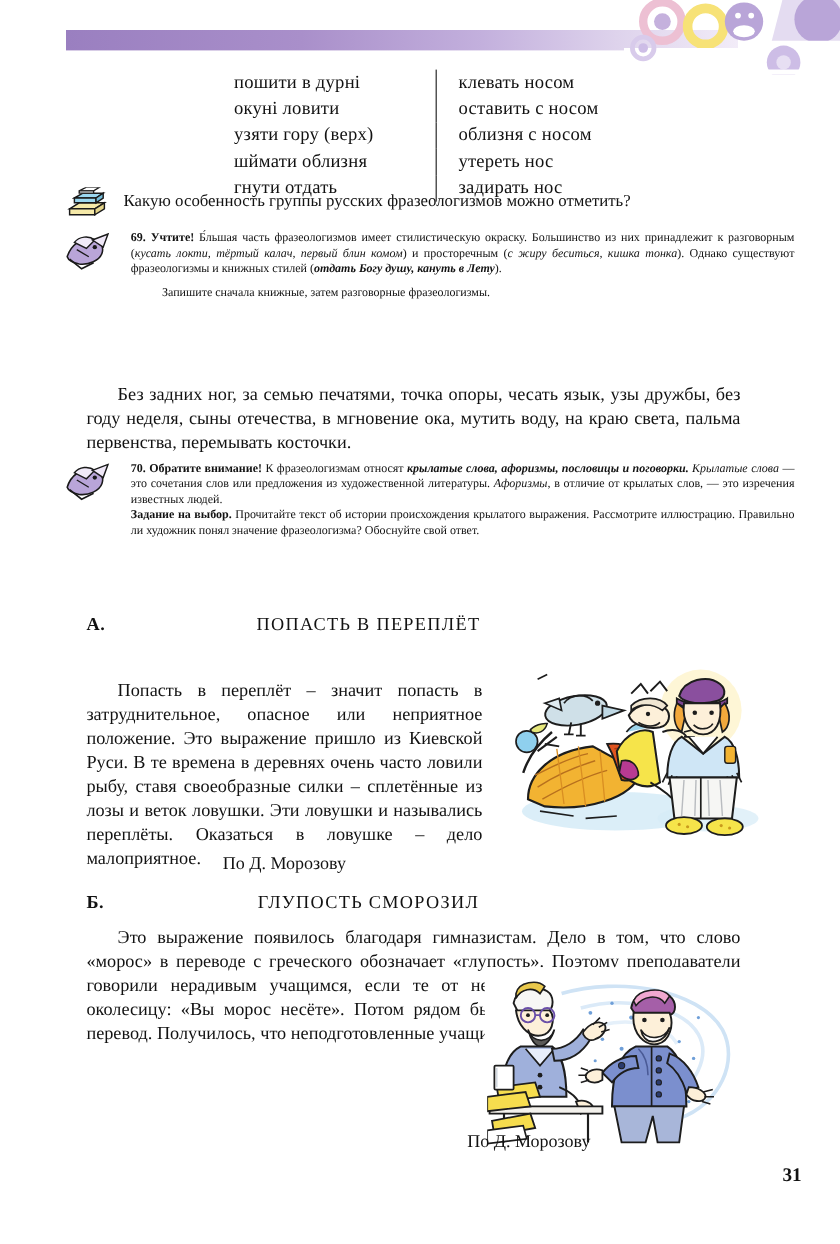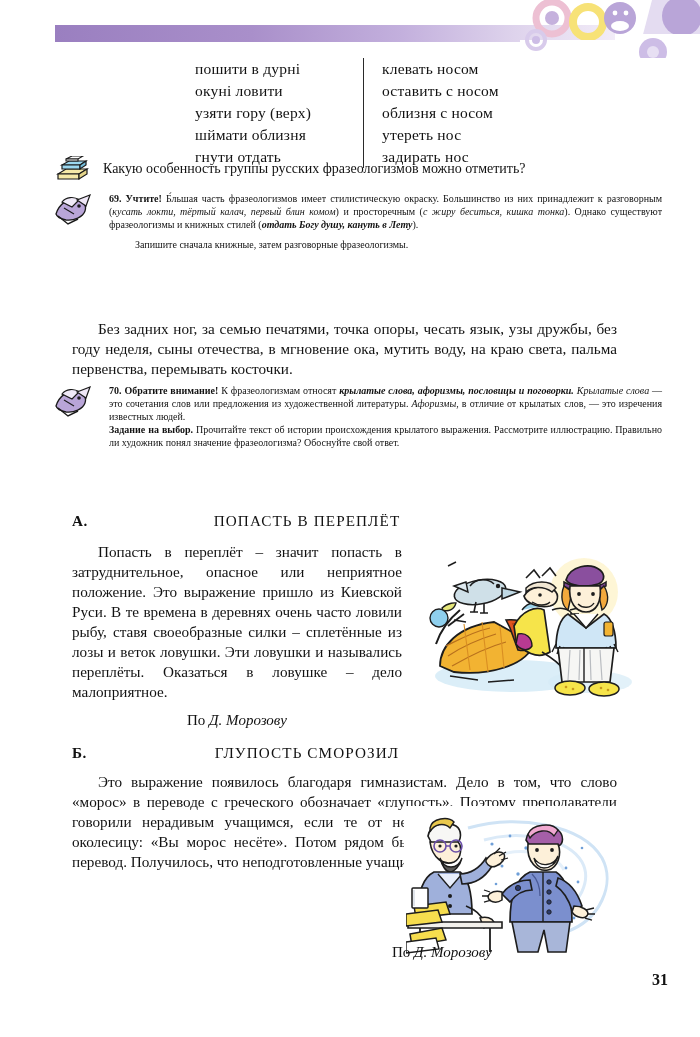--- a/index.html
+++ b/index.html
@@ -170,21 +170,20 @@
     line-height: 1.32;
     text-align: justify;
     text-indent: 26px;
   }
 
   .attribution {
     position: absolute;
     font-size: 15px;
   }
   .attribution .who {
-    font-style: italic;
     margin-top: 28px;
   }
 
   
   .illus {
     position: absolute;
   }
 
   
   .page-number {
@@ -304,21 +303,21 @@
       <span>К фразеологизмам относят </span><span class="bold-ital">крылатые слова, афоризмы, пословицы и поговорки.</span><span> </span><span class="ital">Крылатые слова</span><span> — это сочетания слов или предложения из художественной литературы. </span><span class="ital">Афоризмы</span><span>, в отличие от крылатых слов, — это изречения известных людей.</span>
       <div><span class="bold">Задание на выбор.</span><span> Прочитайте текст об истории происхождения крылатого выражения. Рассмотрите иллюстрацию. Правильно ли художник понял значение фразеологизма? Обоснуйте свой ответ.</span></div>
     </div>
   </div>
 
   <div class="section-head" style="top:512px;">
     <span class="section-letter">А.</span>
     <span class="section-title">ПОПАСТЬ В ПЕРЕПЛЁТ</span>
   </div>
 
-  <div class="wrap-text" style="left:72px; top:542px; width:330px;">Попасть в переплёт – значит попасть в затруднительное, опасное или неприятное положение. Это выражение пришло из Киевской Руси. В те времена в деревнях очень часто ловили рыбу, ставя своеобразные силки – сплетённые из лозы и веток ловушки. Эти ловушки и назывались переплёты. Оказаться в ловушке – дело малоприятное.</div>
+  <div class="wrap-text" style="left:72px; top:566px; width:330px;">Попасть в переплёт – значит попасть в затруднительное, опасное или неприятное положение. Это выражение пришло из Киевской Руси. В те времена в деревнях очень часто ловили рыбу, ставя своеобразные силки – сплетённые из лозы и веток ловушки. Эти ловушки и назывались переплёты. Оказаться в ловушке – дело малоприятное.</div>
 
   <svg class="illus" style="left:418px; top:548px;" width="220" height="160" viewBox="0 0 220 160">
     <rect x="0" y="0" width="220" height="160" fill="#ffffff"></rect>
 
     <ellipse cx="95" cy="128" rx="78" ry="16" fill="#cfe8f5" opacity="0.75"></ellipse>
     <ellipse cx="172" cy="134" rx="42" ry="11" fill="#d5ebf7" opacity="0.7"></ellipse>
 
     <circle cx="166" cy="44" r="34" fill="#fdf3c8" opacity="0.75"></circle>
 
     <path d="M18 96 C22 84 30 72 42 62" stroke="#1d1d1d" stroke-width="2" fill="none"></path>

